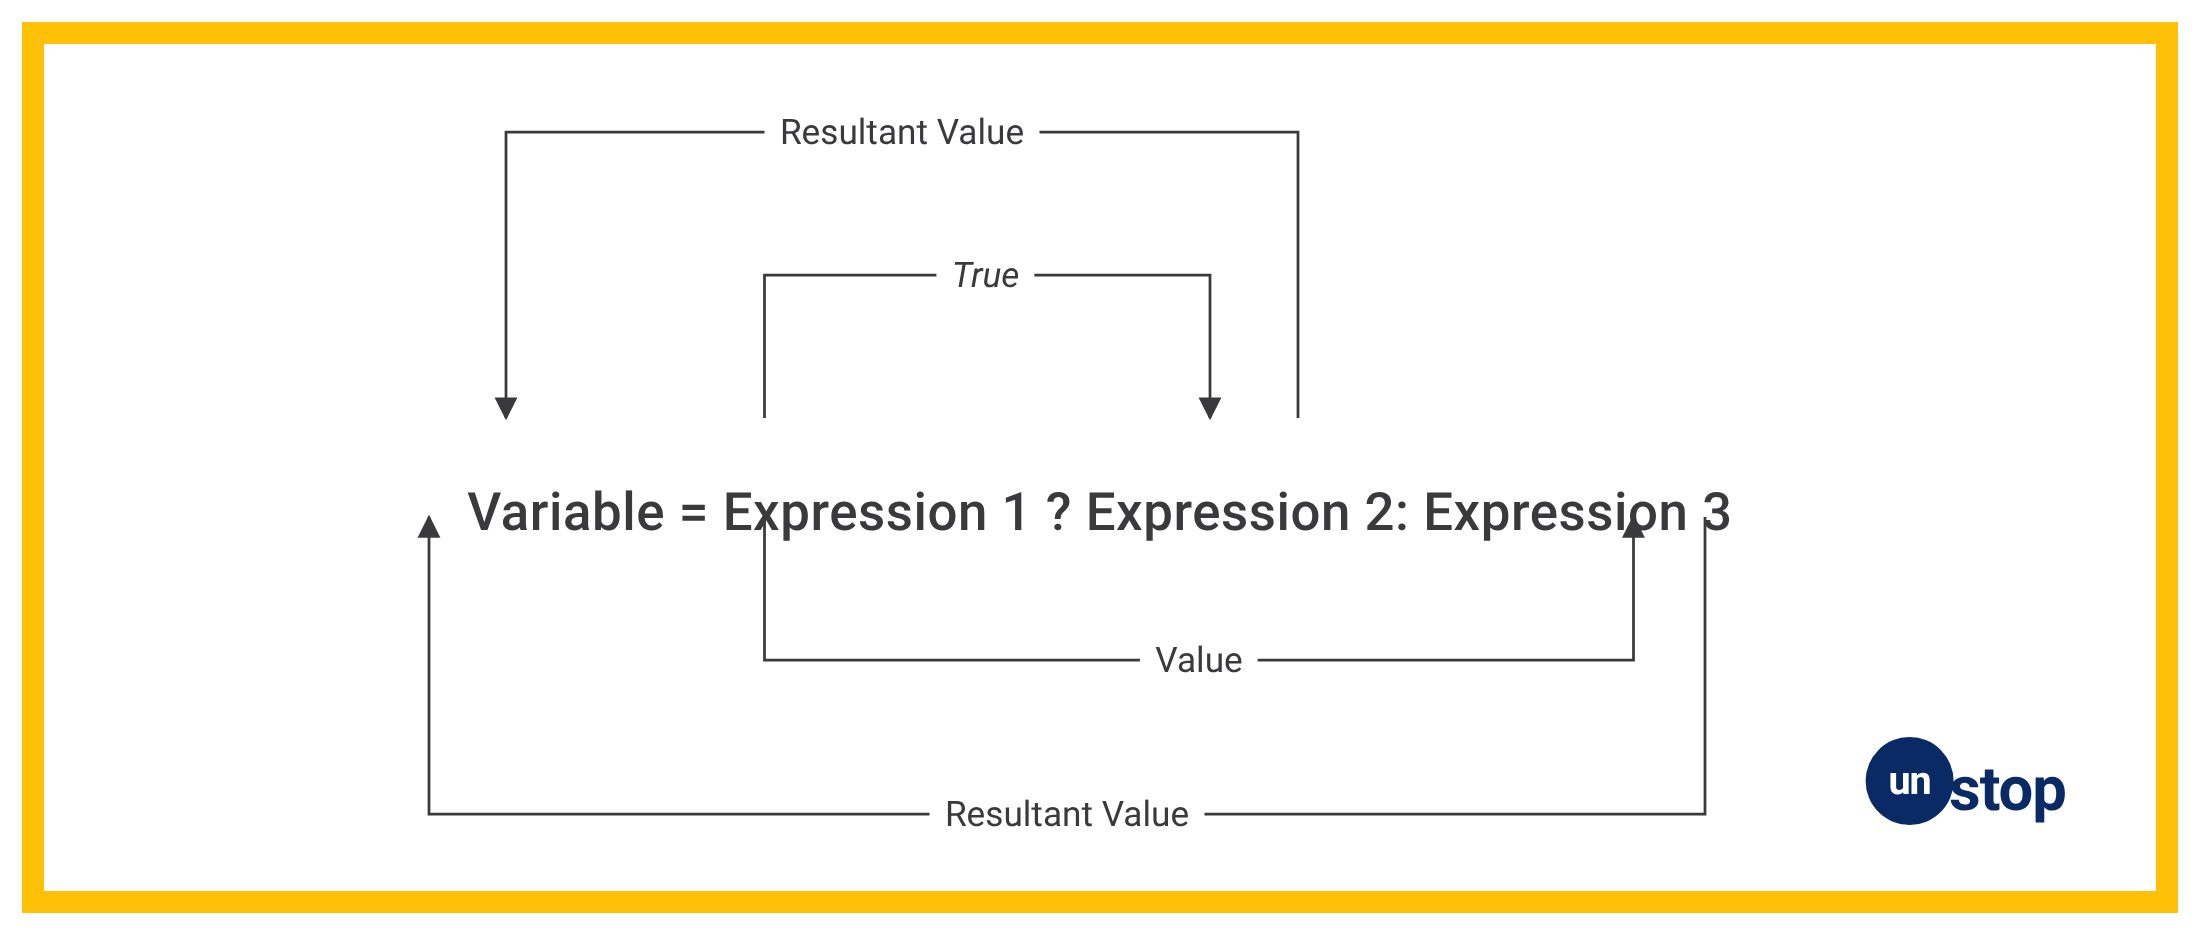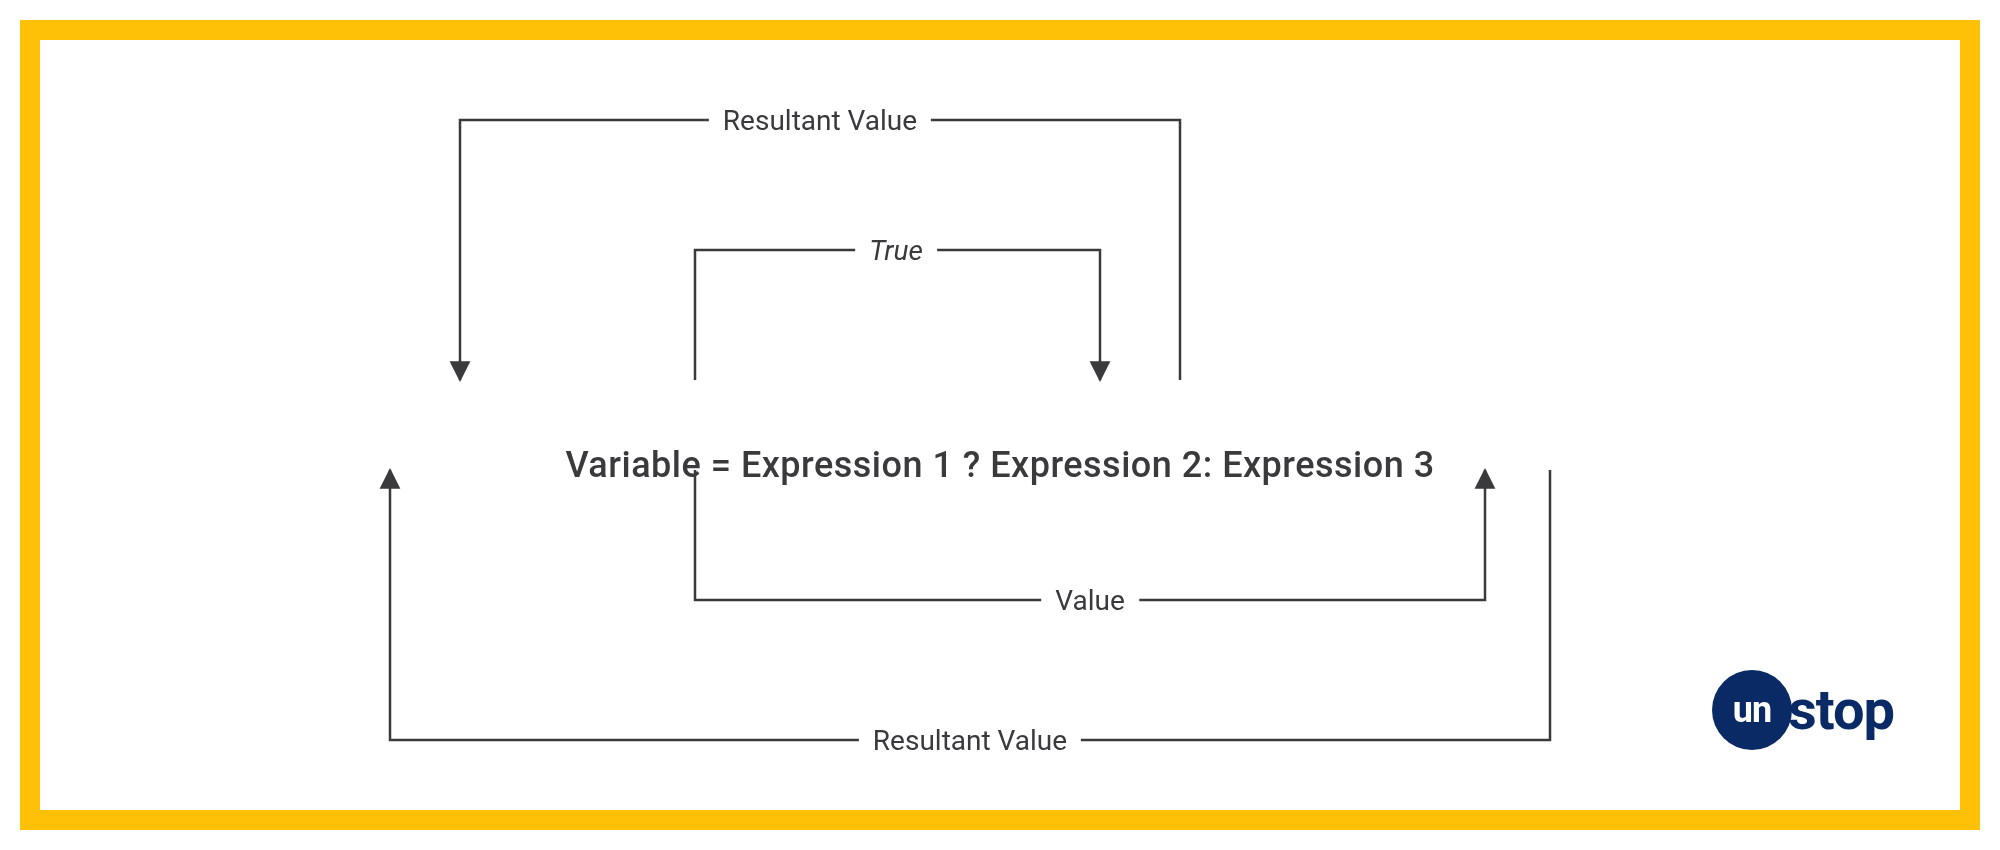--- a/index.html
+++ b/index.html
@@ -18,47 +18,47 @@
   }
   .canvas {
     position: absolute;
     inset: 0;
   }
   .main-expression {
     position: absolute;
     left: 50%;
     top: 425px;
     transform: translate(-50%, -50%);
-    font-size: 36px;
+    font-size: 48px;
     font-weight: 500;
     color: #3a3a3c;
     white-space: nowrap;
     letter-spacing: 0.5px;
   }
   .label {
     position: absolute;
-    font-size: 28px;
+    font-size: 32px;
     color: #3a3a3c;
     background: #fff;
     padding: 0 14px;
     transform: translate(-50%, -50%);
     white-space: nowrap;
   }
   svg.paths {
     position: absolute;
     inset: 0;
     width: 100%;
     height: 100%;
   }
   .logo {
     position: absolute;
-    right: 66px;
+    right: 82px;
     bottom: 60px;
     display: flex;
-    align-items: center;
+    align-items: flex-end;
   }
   .logo-circle {
     width: 80px;
     height: 80px;
     border-radius: 50%;
     background: #0a2a66;
     color: #fff;
     display: flex;
     align-items: center;
     justify-content: center;

